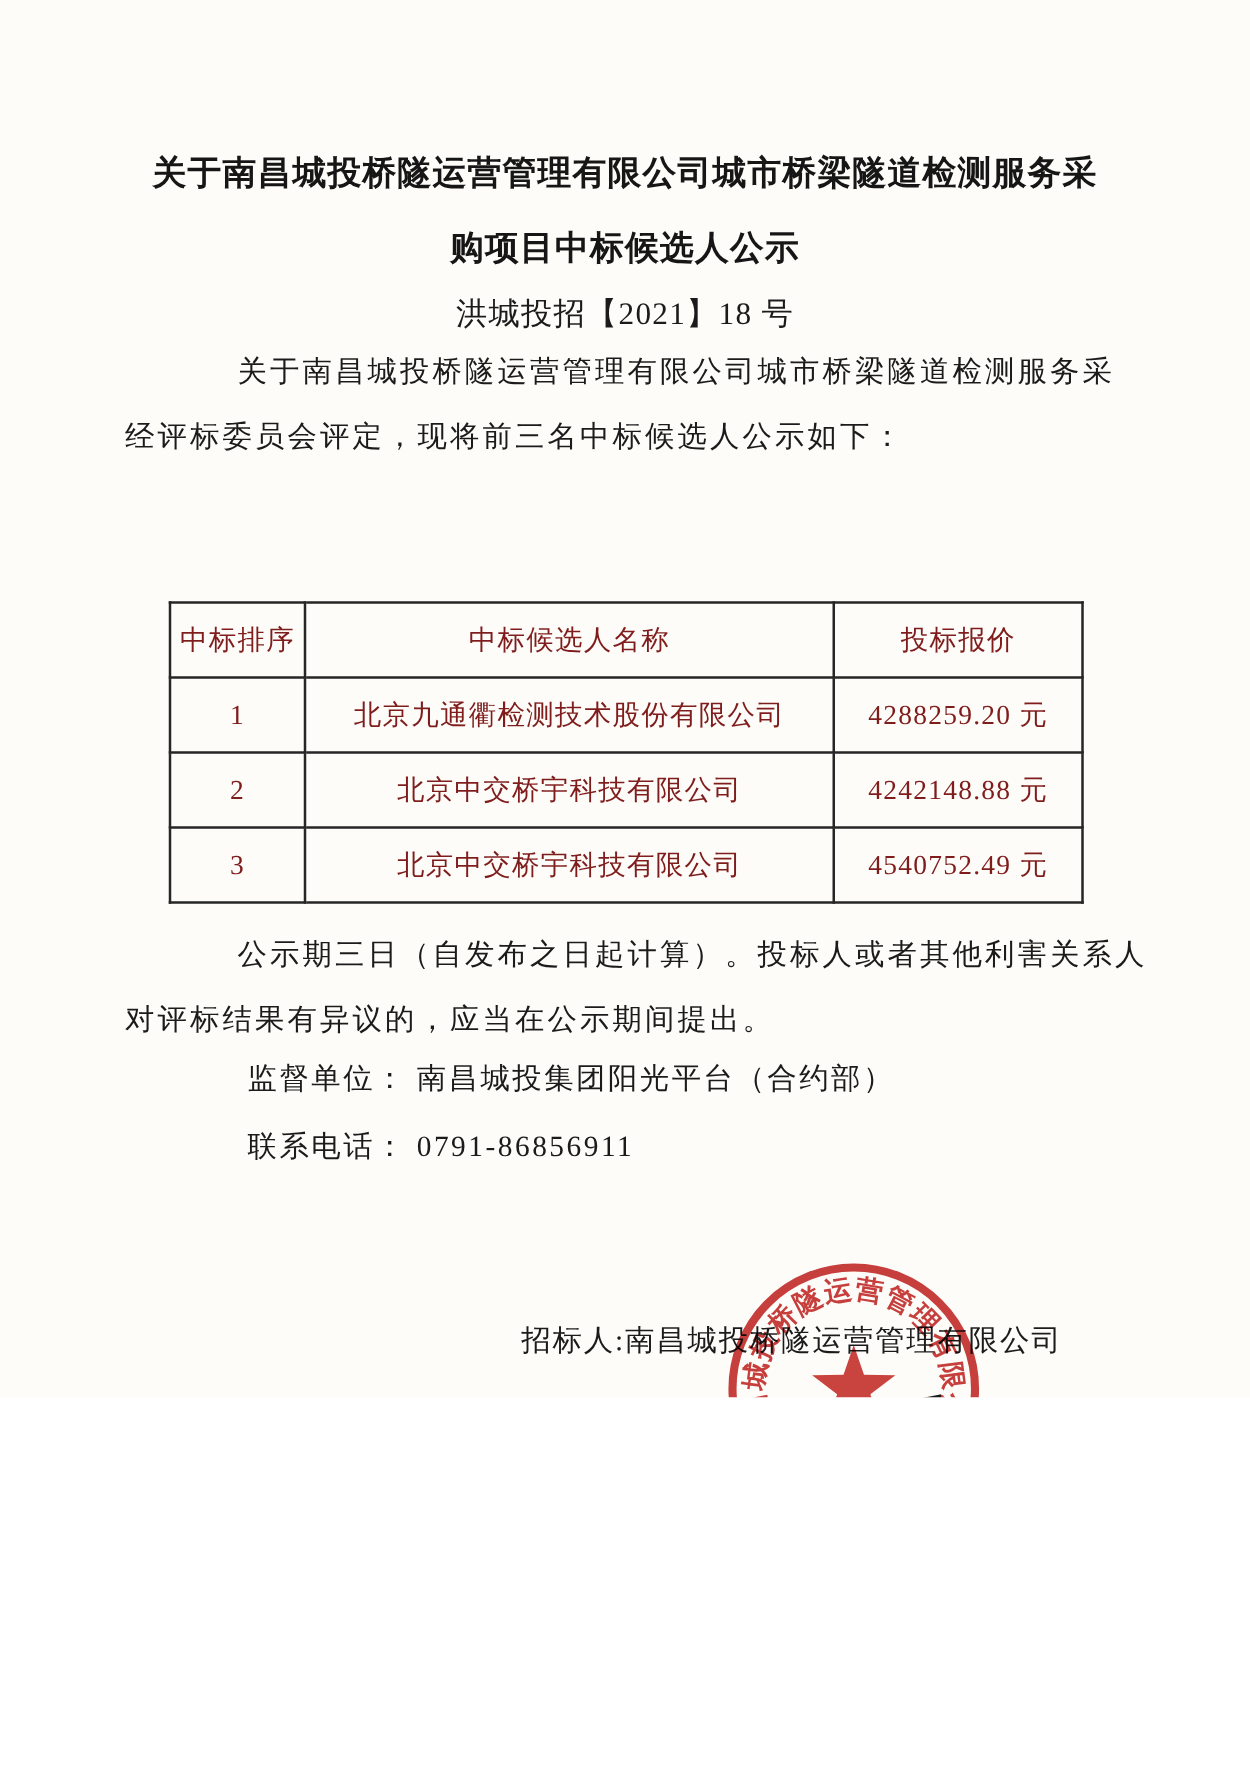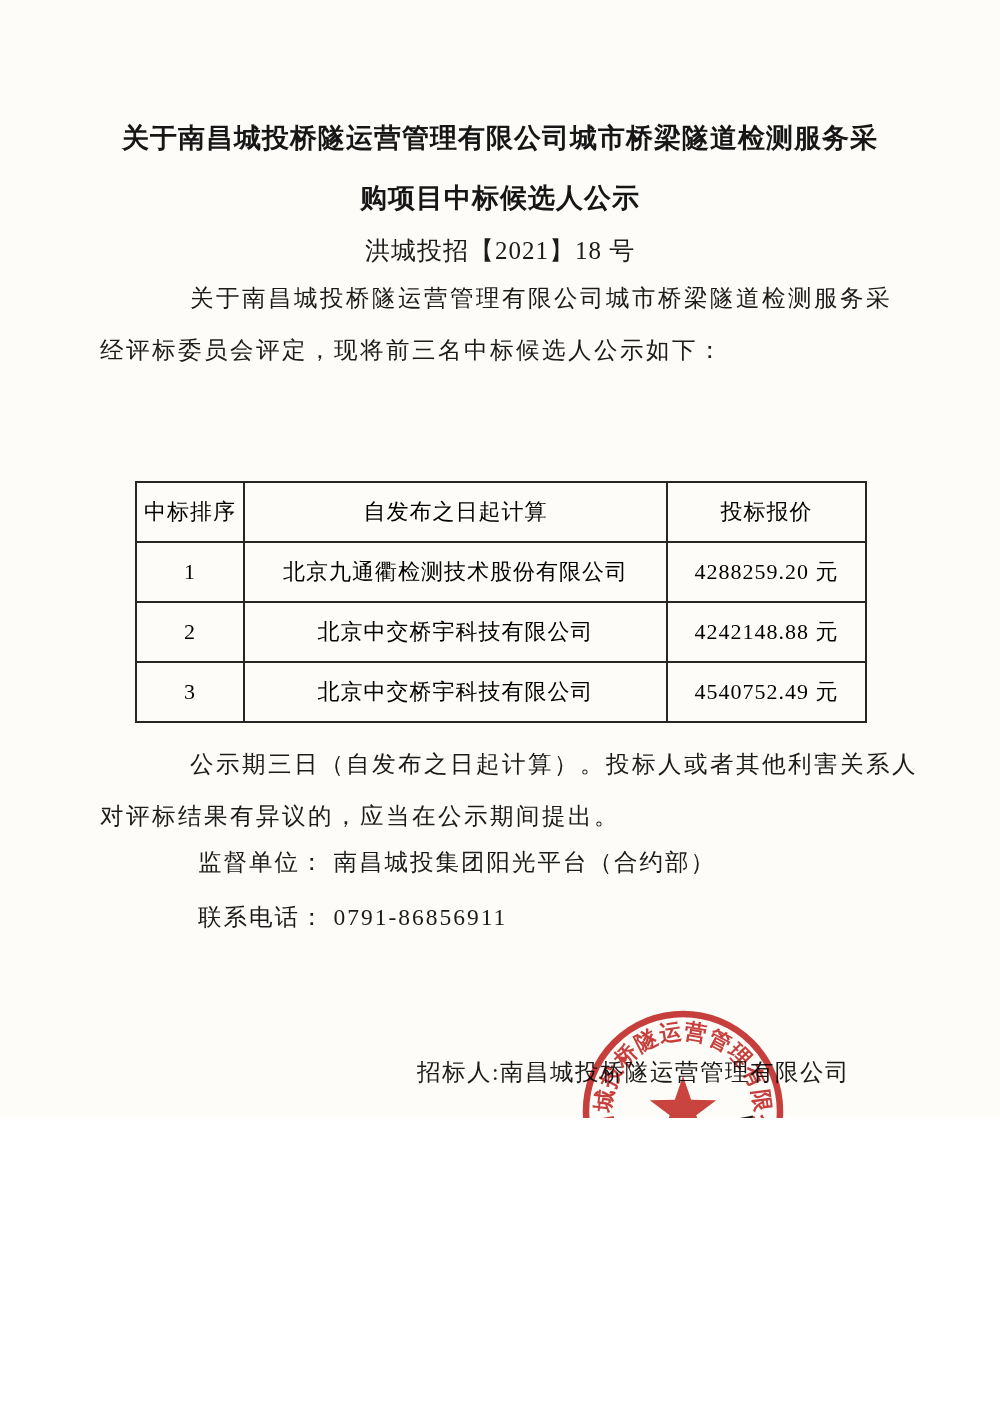--- a/index.html
+++ b/index.html
@@ -24,21 +24,21 @@
     text-align:center;font-size:25px;letter-spacing:1px;
   }
   .bodytext{position:absolute;left:100px;width:810px;font-size:23.5px;letter-spacing:2.5px;}
   .intro{top:272px;}
   .notice{top:738px;}
   .bline{display:block;height:52px;line-height:52px;white-space:nowrap;}
   .indent{text-indent:90px;}
   .bid-table{
     position:absolute;top:481px;left:135px;
     border-collapse:collapse;table-layout:fixed;
-    font-size:22px;color:#000000;
+    font-size:22px;color:#7f1d1d;
   }
   .bid-table col.c1{width:108px;}
   .bid-table col.c2{width:423px;}
   .bid-table col.c3{width:199px;}
   .bid-table th,.bid-table td{
     border:2px solid #262626;
     height:58px;text-align:center;vertical-align:middle;
     font-weight:normal;letter-spacing:1px;padding:0;
   }
   .single-line{position:absolute;font-size:23.5px;letter-spacing:2px;white-space:nowrap;margin-left:12px;}
@@ -93,21 +93,21 @@
 
   <table class="bid-table">
     <colgroup>
         <col class="c1">
         <col class="c2">
         <col class="c3">
       </colgroup>
     <thead>
       <tr>
         <th>中标排序</th>
-        <th>自发布之日起计算</th>
+        <th>中标候选人名称</th>
         <th>投标报价</th>
       </tr>
     </thead>
     <tbody>
       <tr>
         <td>1</td>
         <td>北京九通衢检测技术股份有限公司</td>
         <td>4288259.20 元</td>
       </tr>
       <tr>

